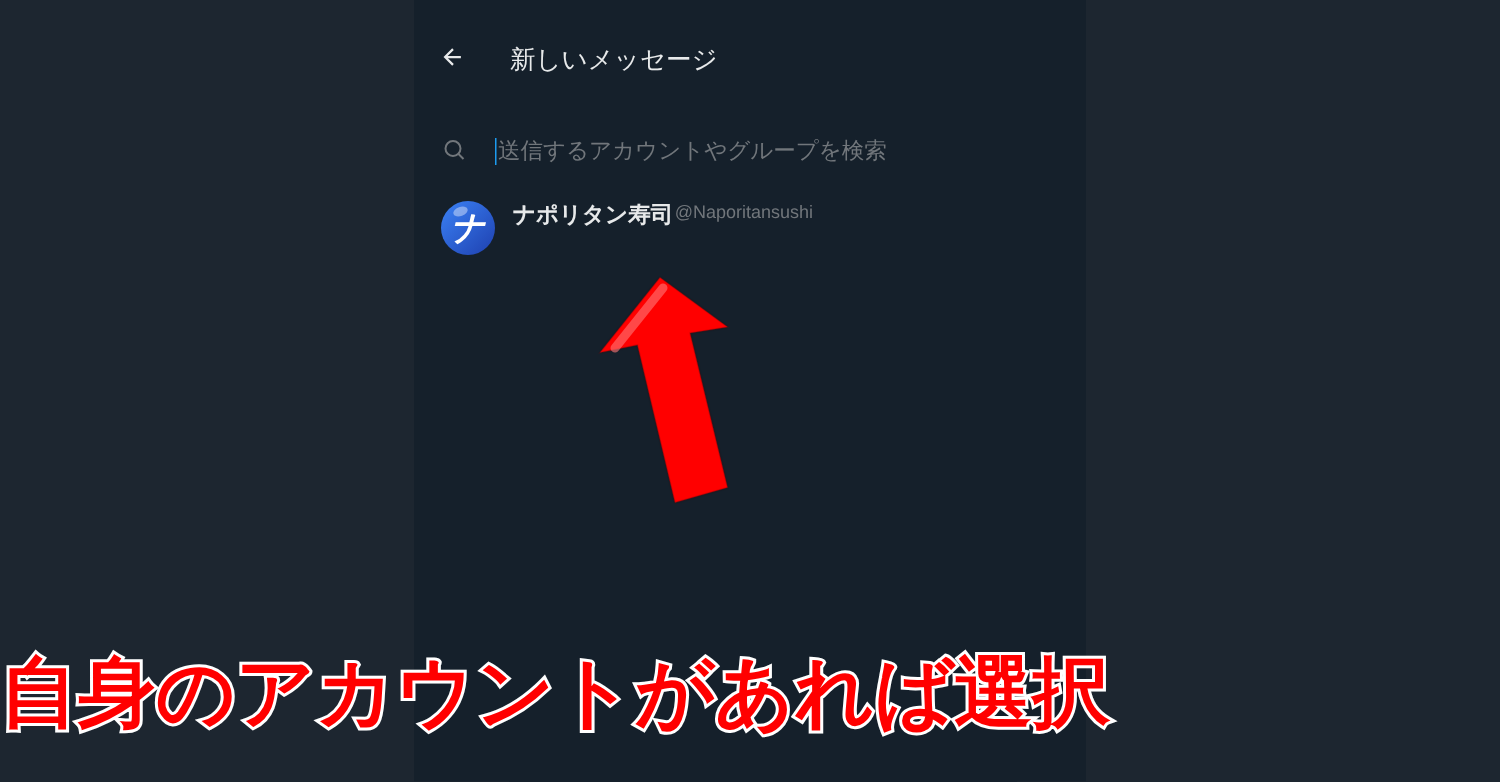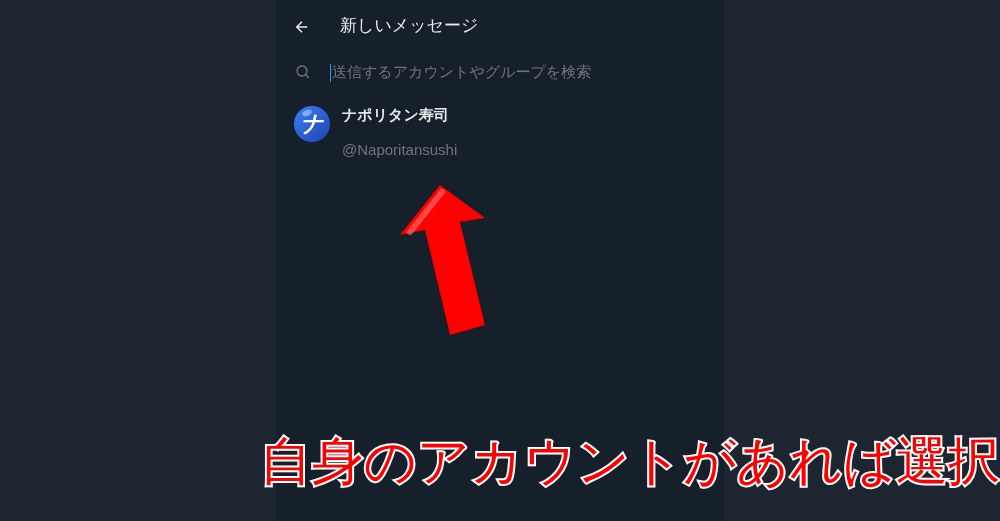--- a/index.html
+++ b/index.html
@@ -21,22 +21,22 @@
       position: absolute;
       left: 276px;
       top: 0;
       width: 448px;
       height: 521px;
       background: #15202b;
     }
     
     .header {
       display: flex;
-      align-items: flex-end;
-      padding: 14px 16px;
+      align-items: flex-start;
+      padding: 28px 16px;
       gap: 28px;
     }
     
     .back-arrow {
       width: 20px;
       height: 20px;
       display: flex;
       align-items: center;
       justify-content: center;
       cursor: pointer;
@@ -127,52 +127,52 @@
       left: 8px;
       width: 10px;
       height: 6px;
       background: rgba(255,255,255,0.4);
       border-radius: 50%;
       transform: rotate(-20deg);
     }
     
     .account-info {
       display: flex;
-      flex-direction: column;
-      gap: 16px;
+      flex-direction: row;
+      gap: 1px;
     }
     
     .account-name {
       color: #e7e9ea;
       font-size: 15px;
       font-weight: 700;
     }
     
     .account-handle {
       color: #71767b;
-      font-size: 15px;
+      font-size: 12px;
     }
     
     .red-arrow {
       position: absolute;
       left: 390px;
       top: 180px;
       width: 130px;
       height: 160px;
       pointer-events: none;
     }
     
     .caption {
       position: absolute;
       left: 0;
       right: 0;
       bottom: 24px;
-      text-align: right;
+      text-align: left;
       font-size: 52px;
-      font-weight: 400;
+      font-weight: 700;
       color: #ff0000;
       -webkit-text-stroke: 4px #ffffff;
       paint-order: stroke fill;
       letter-spacing: 0px;
       white-space: nowrap;
     }
   </style>
 </head>
 <body>
 

